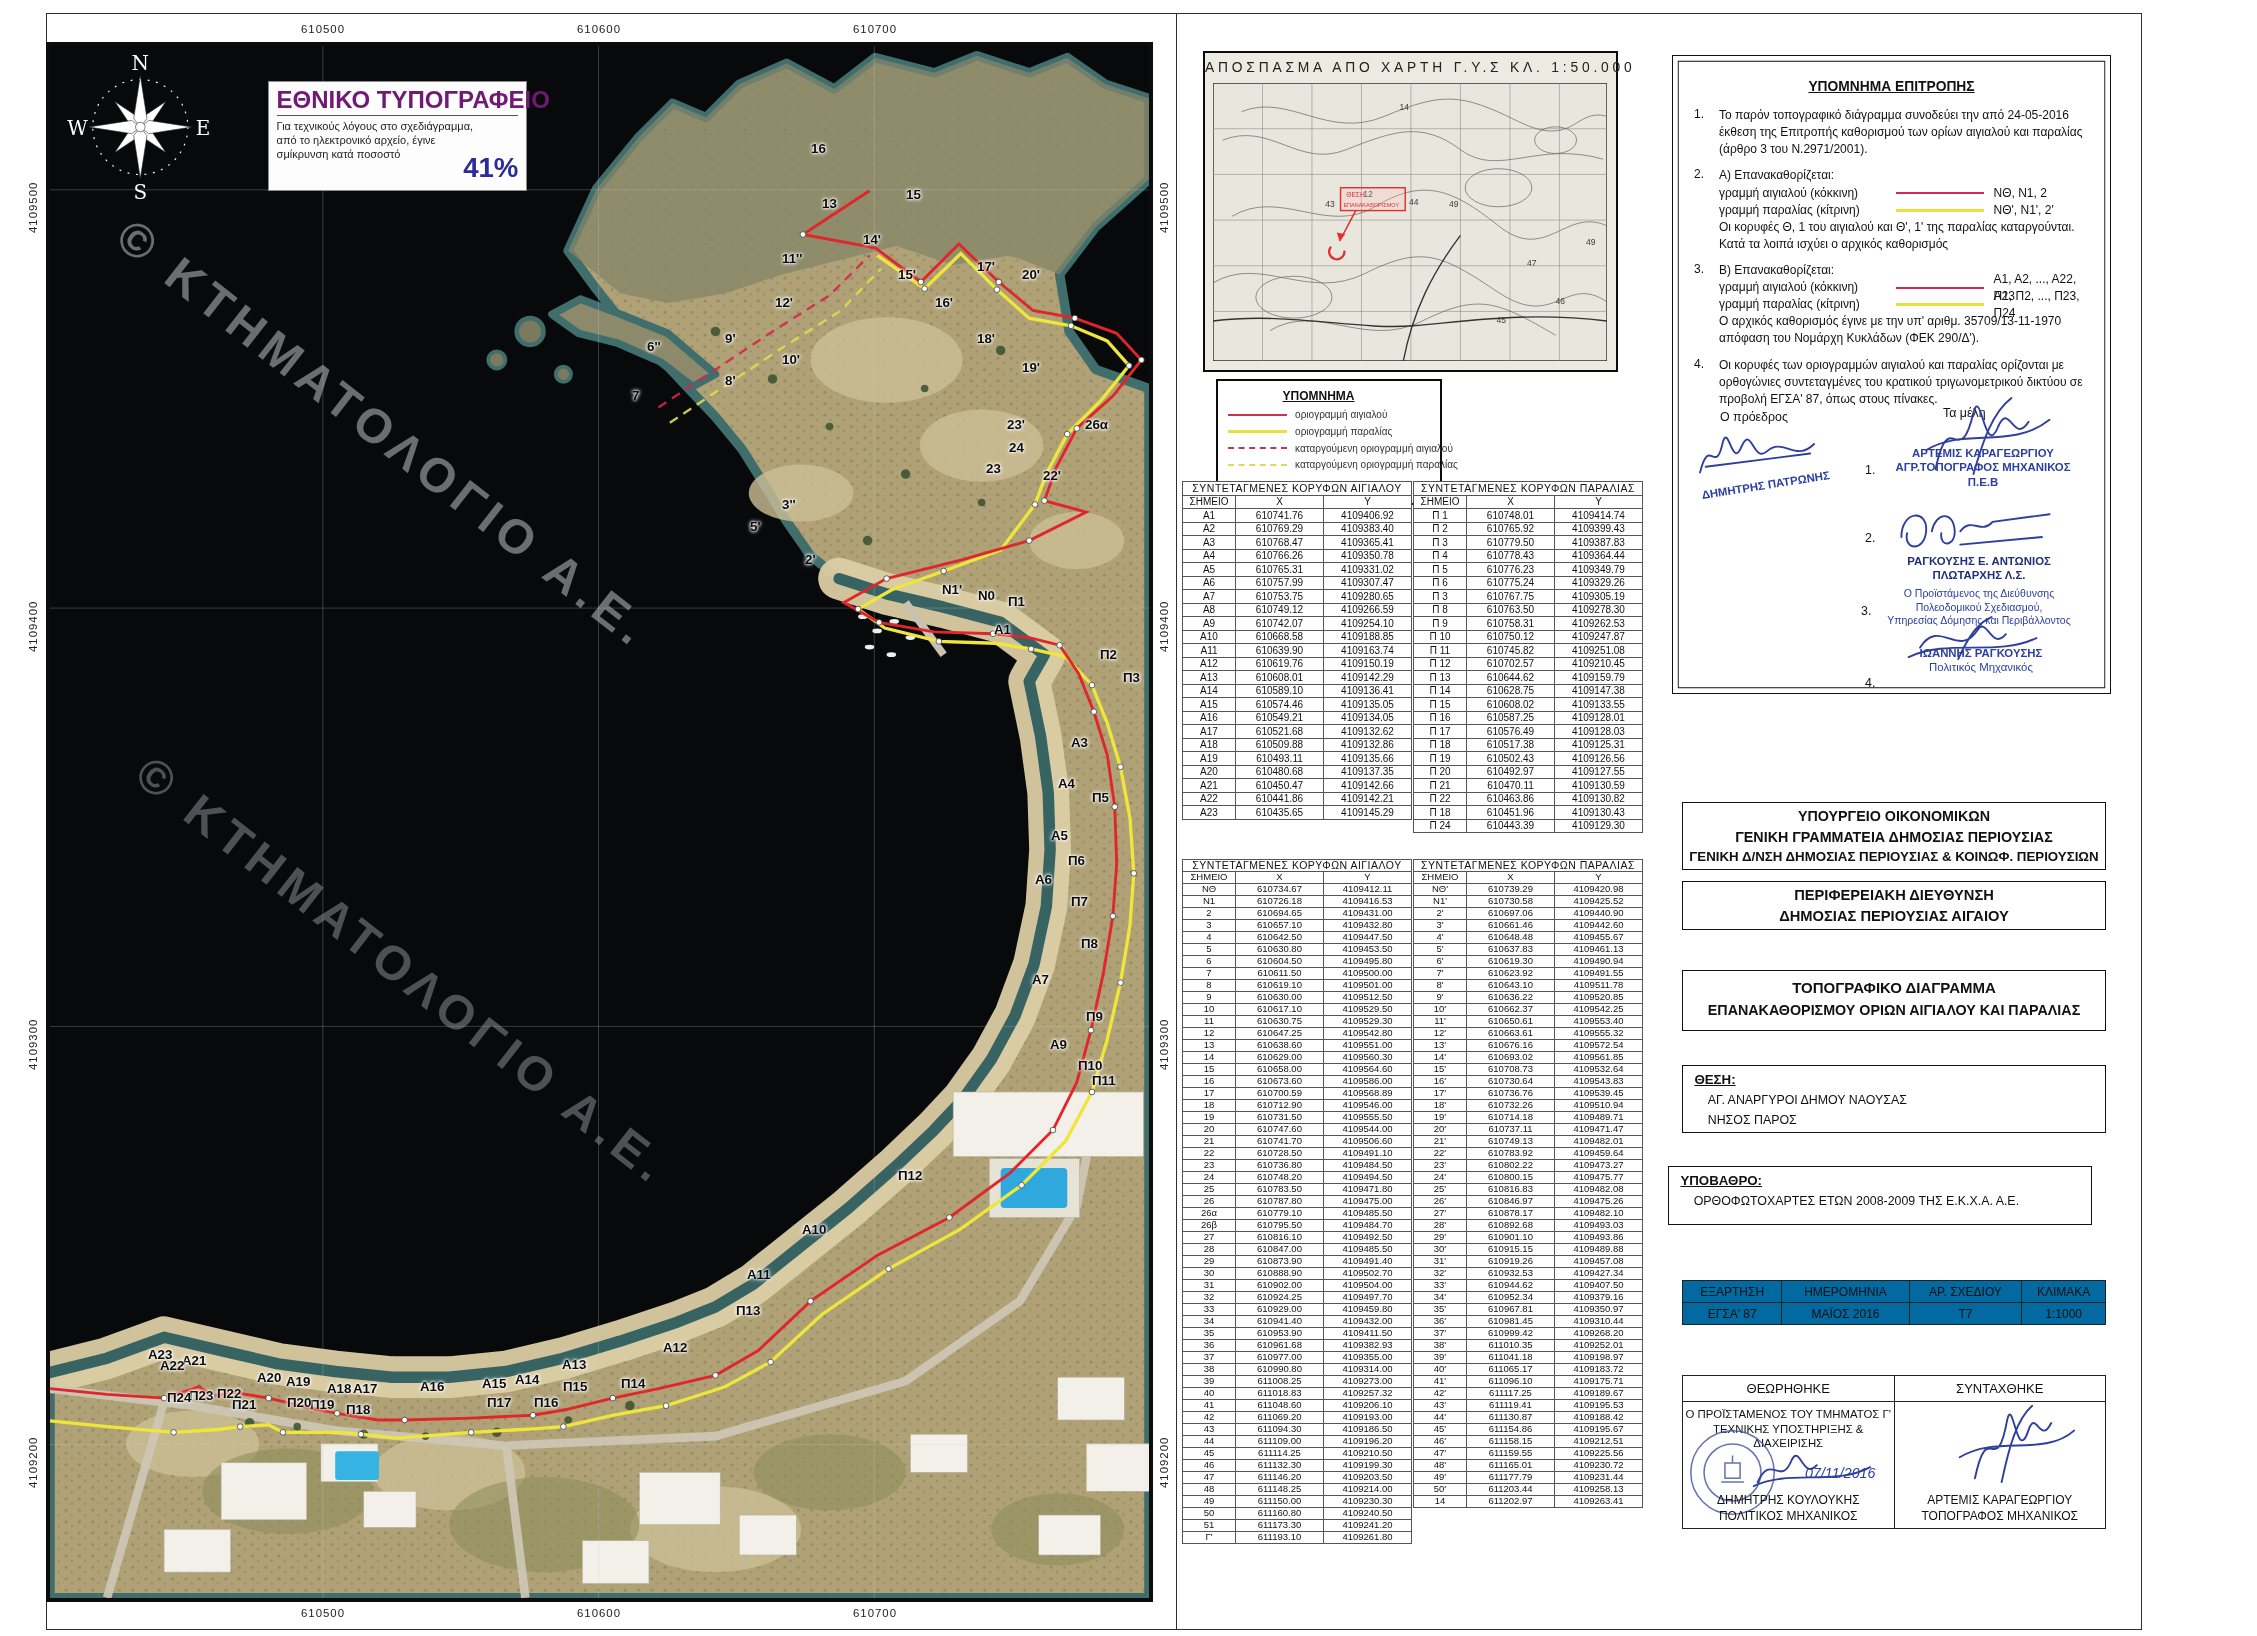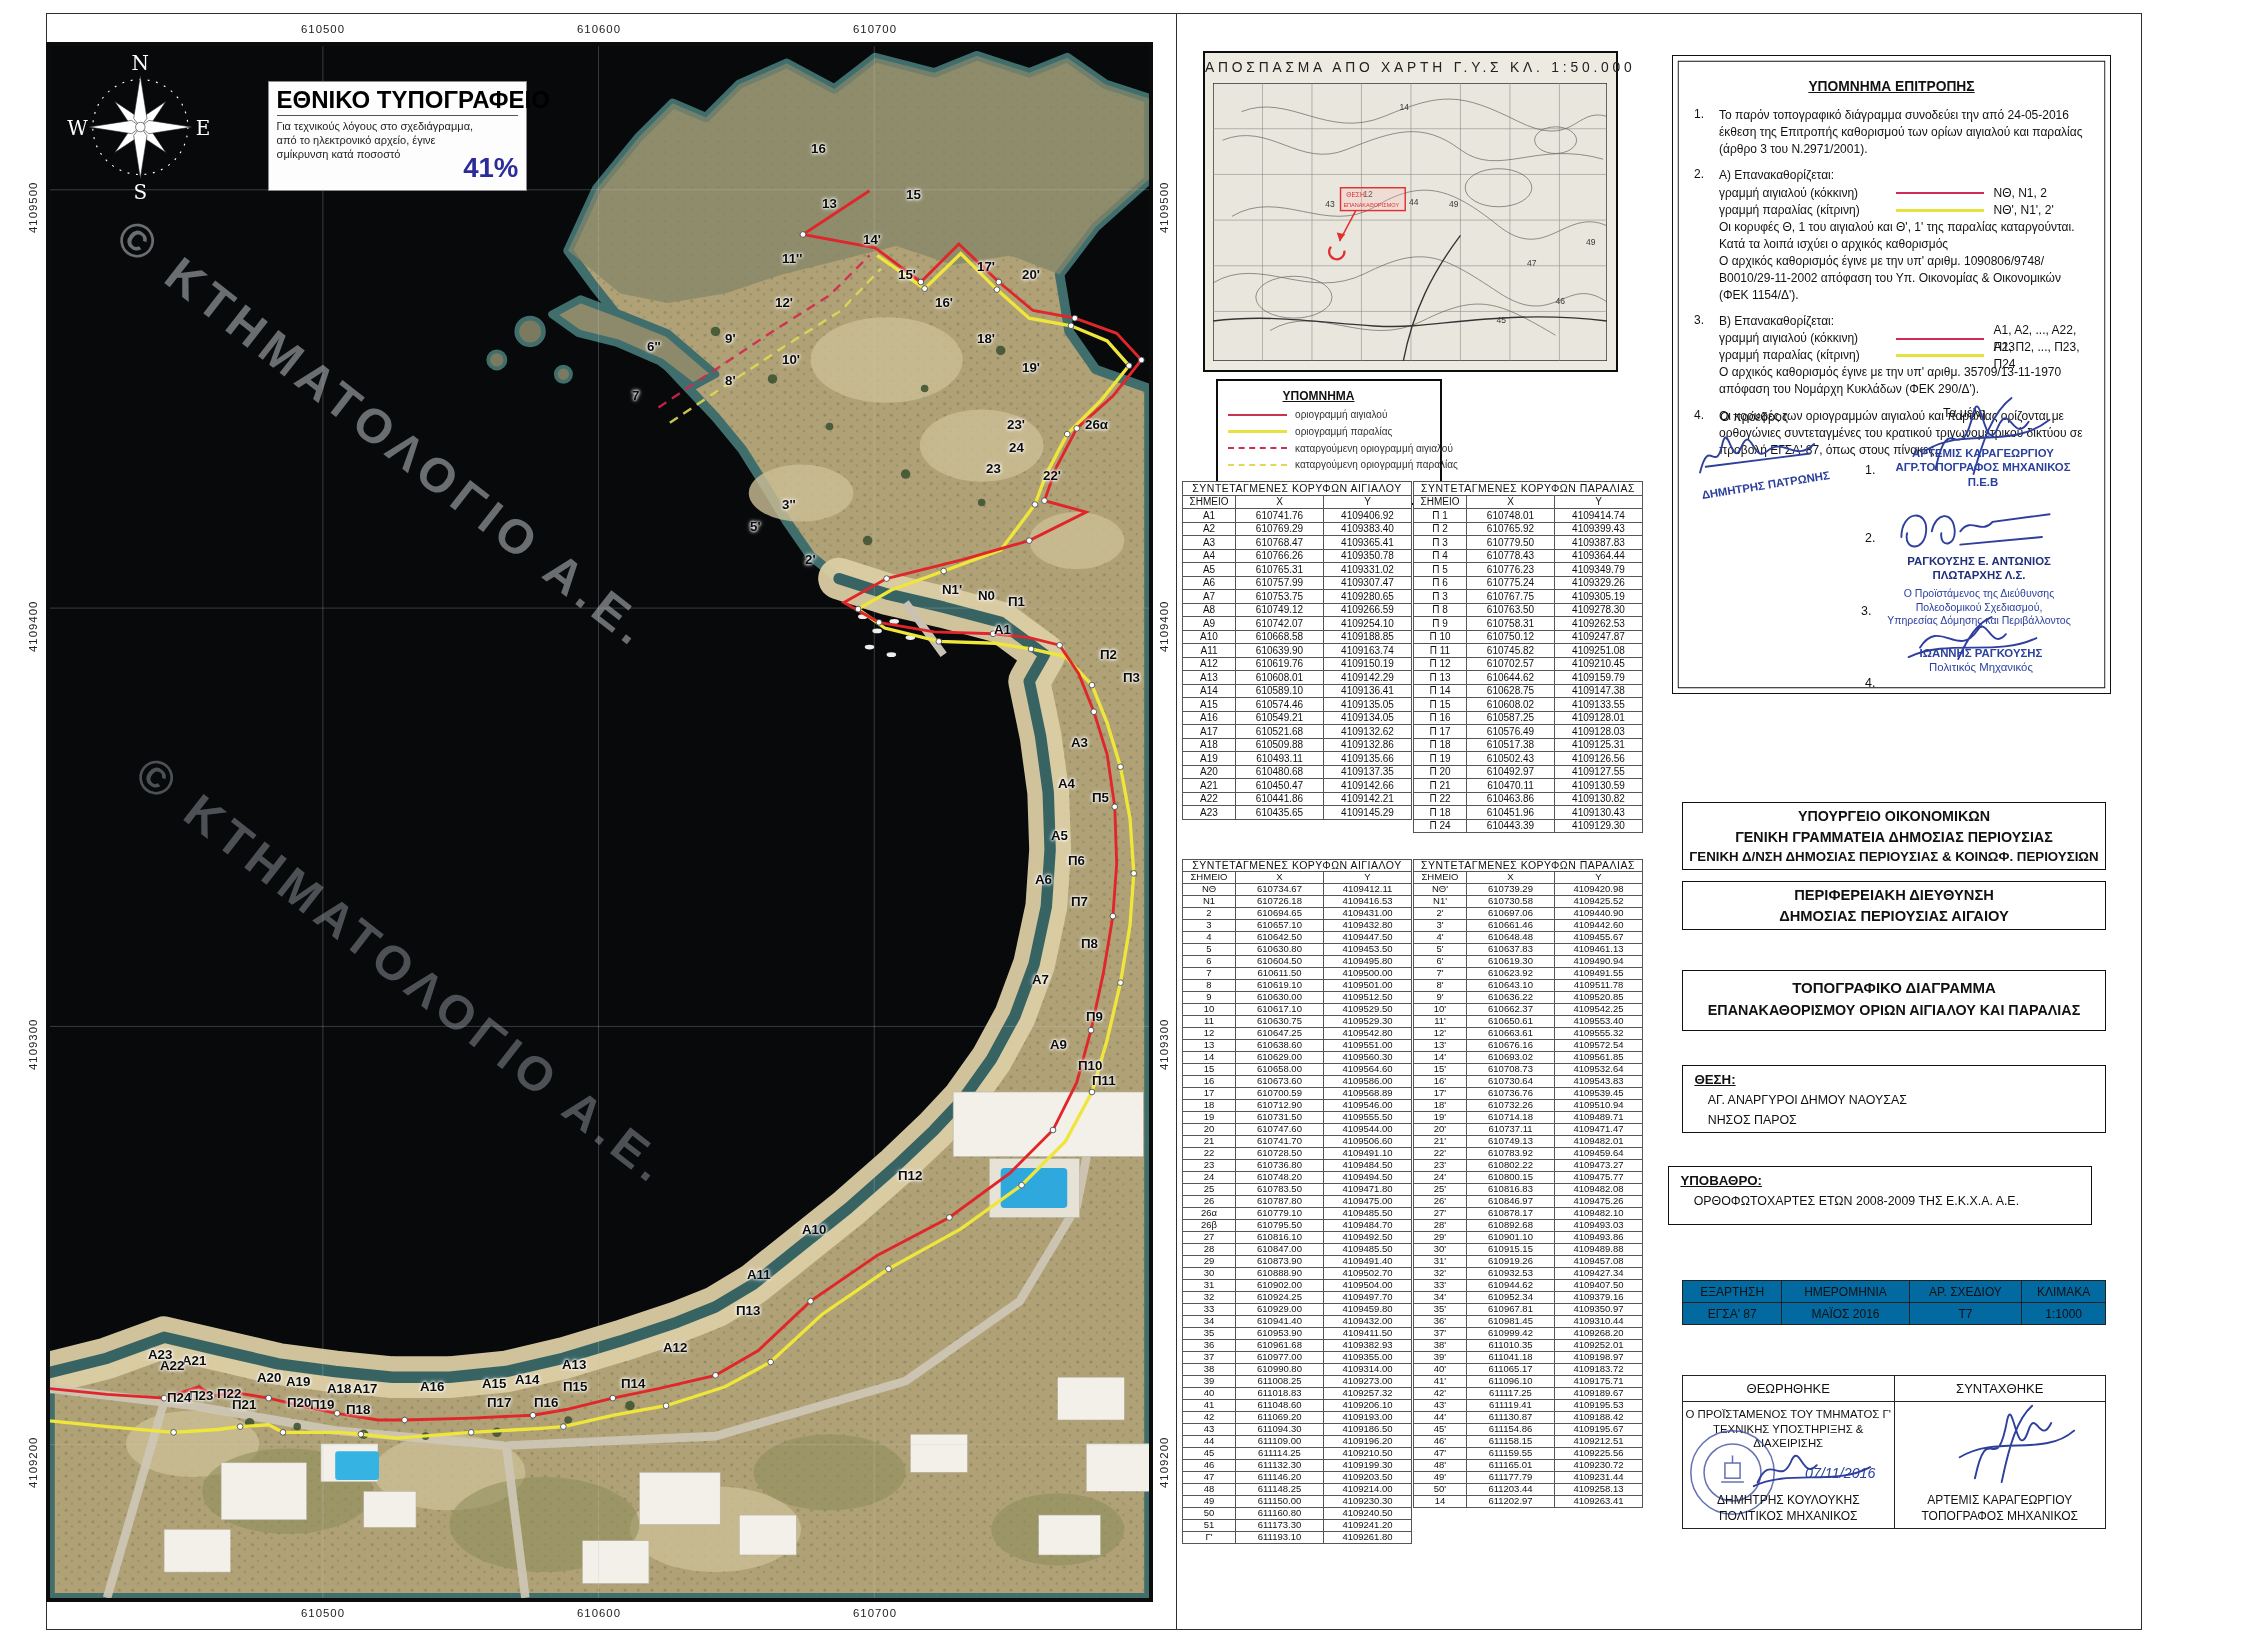--- a/index.html
+++ b/index.html
@@ -14,21 +14,21 @@
   .map-frame svg{position:absolute;left:0;top:0;}
   .map-labels{position:absolute;left:0;top:0;width:1099px;height:1552px;}
   .pt{position:absolute;font-size:13.3px;font-weight:bold;color:#0b0b0b;text-shadow:0 0 2.9px #fff,0 0 2.9px #fff,0 0 4.8px #fff;white-space:nowrap;}
   .wm{position:absolute;color:rgba(188,193,198,.55);font-size:48px;letter-spacing:6.7px;white-space:nowrap;transform-origin:0 0;transform:rotate(38deg);font-weight:bold;}
   .wm2{color:rgba(165,170,175,.45);}
   .edge-label{position:absolute;font-size:11.4px;color:#222;transform:translateX(-50%);letter-spacing:1px;}
   .edge-label.vert{transform:rotate(-90deg);transform-origin:left top;}
 
   
   .notice{position:absolute;left:218px;top:35px;width:259px;height:110px;background:#fdfdfd;border:1px solid #8a8a8a;padding:3.8px 7.6px 1.9px 7.6px;box-sizing:border-box;}
-  .notice-title{color:#000000;font-size:24px;font-weight:bold;border-bottom:1.9px solid #555;padding-bottom:1px;white-space:nowrap;}
+  .notice-title{color:#701a75;font-size:24px;font-weight:bold;border-bottom:1.9px solid #555;padding-bottom:1px;white-space:nowrap;}
   .notice-body{font-size:11px;color:#222;line-height:1.3;margin-top:2.9px;width:190px;}
   .notice-body .b2{width:243px;}
   .notice-pct{position:absolute;right:7.6px;bottom:5.7px;color:#2b2b9a;font-size:27.6px;font-weight:bold;}
 
   
   .inset{position:absolute;left:1203px;top:51px;width:415px;height:321px;border:2.9px solid #0c0c0c;background:#edeae2;box-sizing:border-box;}
   .inset-title{font-size:13.8px;letter-spacing:3.8px;text-align:center;margin-top:6.7px;color:#222;white-space:nowrap;}
   .inset svg{position:absolute;left:7.6px;top:30px;}
 
   
@@ -1323,21 +1323,20 @@
         <span class="sw sw-red2"></span>
         <span>ΝΘ, Ν1, 2</span>
       </div>
       <div class="c-line">
         <span class="c-lab">γραμμή παραλίας (κίτρινη)</span>
         <span class="sw sw-yel2"></span>
         <span>ΝΘ', Ν1', 2'</span>
       </div>
       <div>Οι κορυφές Θ, 1 του αιγιαλού και Θ', 1' της παραλίας καταργούνται.</div>
       <div>Κατά τα λοιπά ισχύει ο αρχικός καθορισμός</div>
-      <div>Ο αρχικός καθορισμός έγινε με την υπ' αριθμ. 1090806/9748/Β0010/29-11-2002 απόφαση  του Υπ. Οικονομίας &amp; Οικονομικών (ΦΕΚ 1154/Δ').</div>
     </div>
   </div>
 
   <div class="c-item">
     <span class="c-num">3.</span>
     <div class="c-body">
       <div>Β) Επανακαθορίζεται:</div>
       <div class="c-line">
         <span class="c-lab">γραμμή αιγιαλού (κόκκινη)</span>
         <span class="sw sw-red2"></span>

